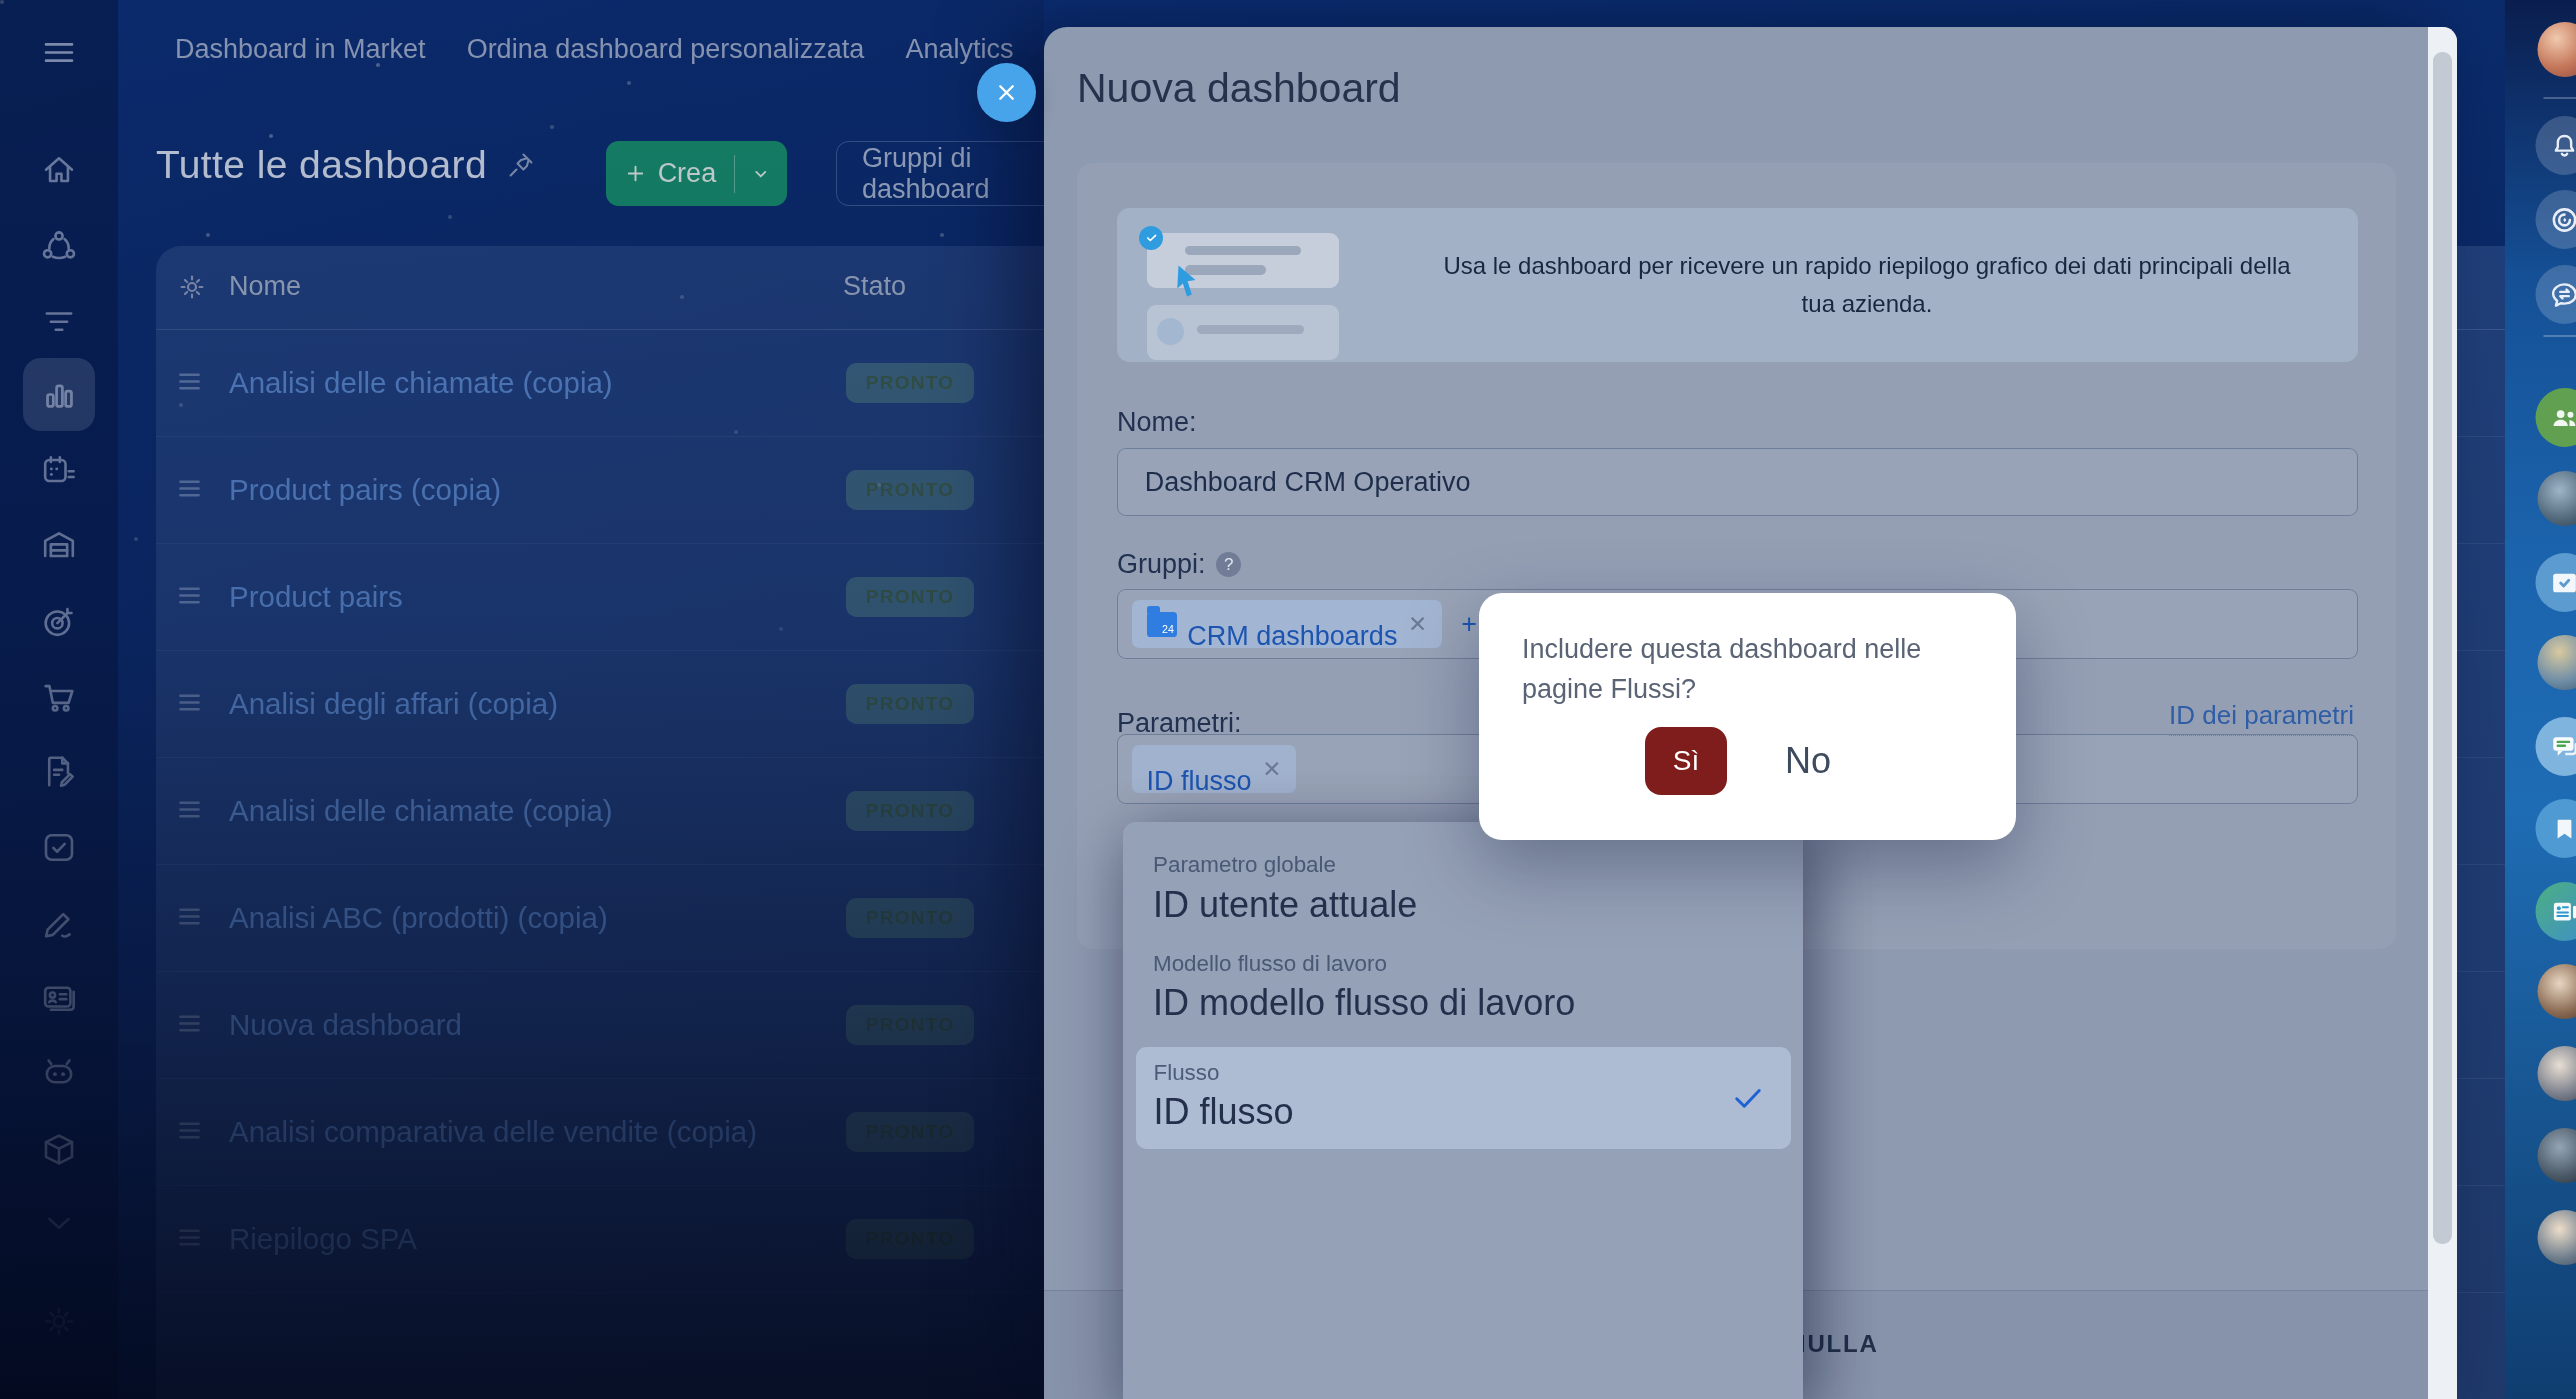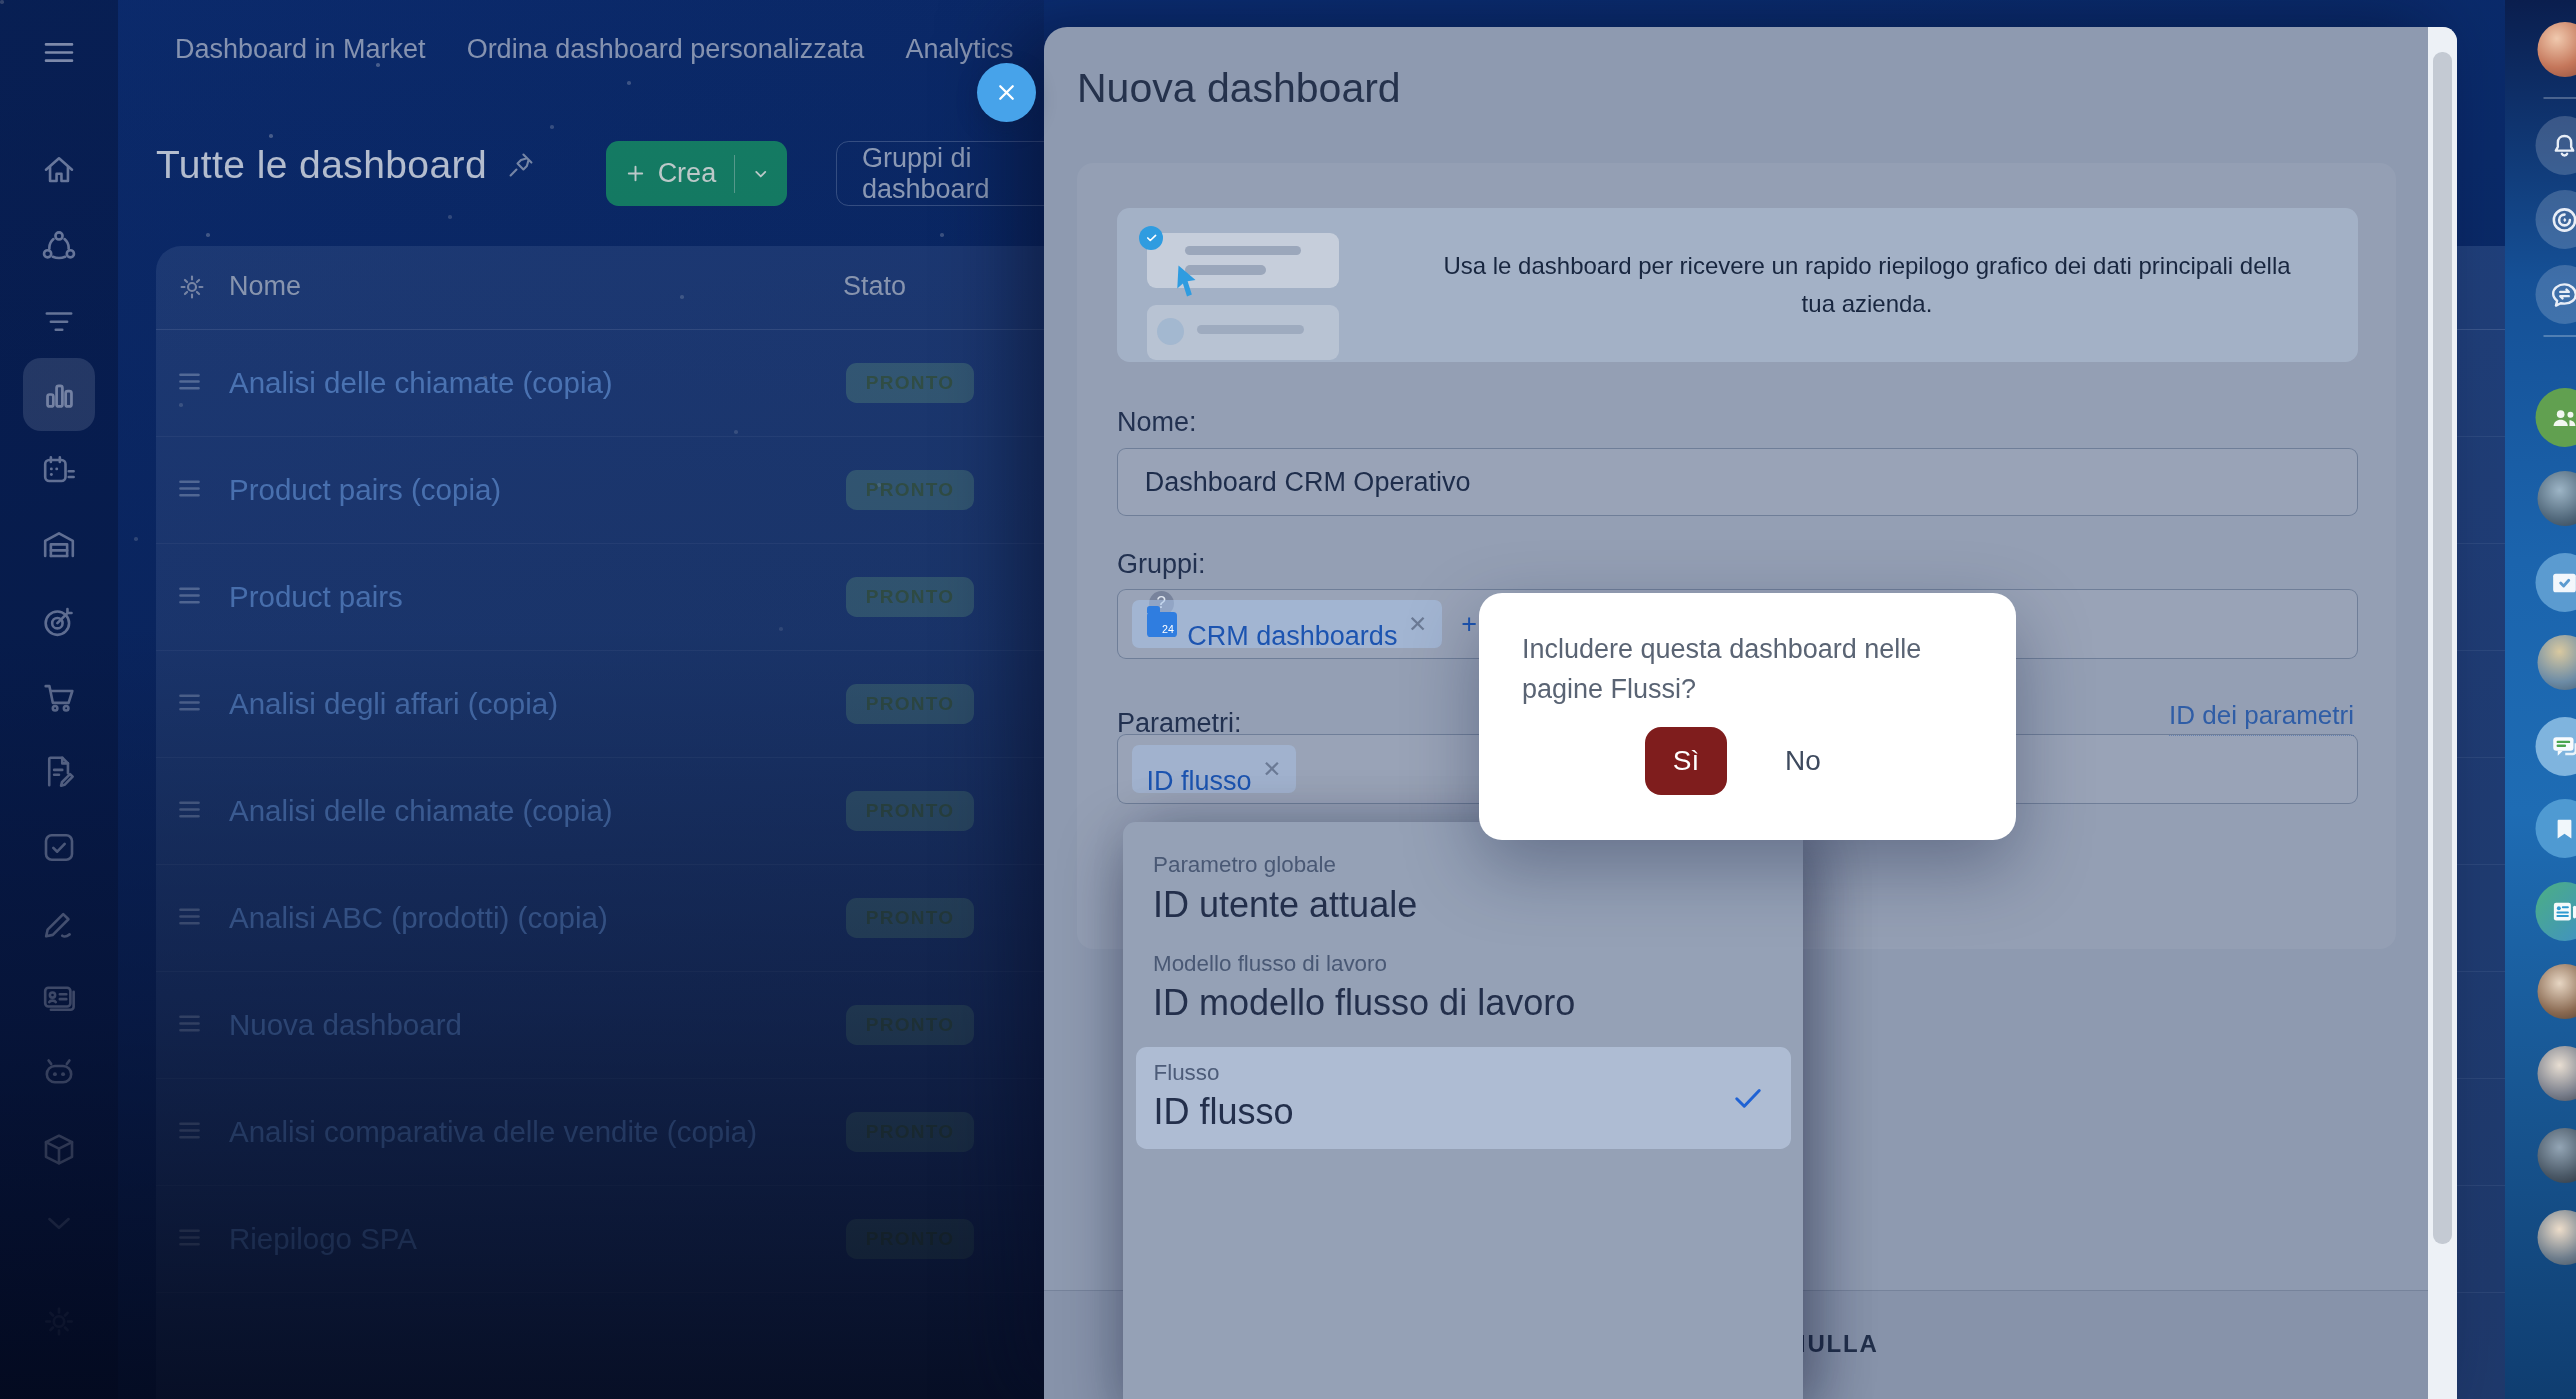--- a/index.html
+++ b/index.html
@@ -116,21 +116,21 @@
   .dd-item.selected .check{display:block;}
 
   
   .dialog{left:1479px;top:593px;width:537px;height:247px;border-radius:23px;background:#ffffff;
     z-index:60;box-shadow:0 27px 72px rgba(15,25,60,.35);}
   .dialog .msg{position:absolute;left:43px;top:36px;width:448px;font-size:27px;line-height:40px;
     color:#5a6474;white-space:pre-line;}
   .btn-yes{position:absolute;left:166px;top:134px;width:82px;height:68px;border-radius:16px;
     background:#7f1d1d;color:#fff;font-size:28px;display:flex;align-items:center;justify-content:center;cursor:pointer;}
   .btn-no{position:absolute;left:288px;top:134px;height:68px;padding:0 18px;display:flex;
-    align-items:center;font-size:28px;color:#3e4a5e;cursor:pointer;}
+    align-items:center;font-size:36px;color:#3e4a5e;cursor:pointer;}
 
   
   .closebtn{left:977px;top:63px;width:59px;height:59px;border-radius:50%;background:#47a3ea;
     z-index:70;display:flex;align-items:center;justify-content:center;cursor:pointer;
     box-shadow:0 7.2px 19.7px rgba(10,30,70,.35);}
 
   
   .rrail{right:0;top:0;width:119px;height:100%;z-index:30;
     background:linear-gradient(180deg,#0a1e4e 0%,#0e2f68 7%,#155096 20%,#1b64ad 40%,
       #1e6cb4 58%,#17548f 80%,#0f3d70 100%);}
@@ -436,21 +436,21 @@
 tua azienda.</p>
     </div>
 
     <label class="flabel" style="top:380px;">
       <span>Nome:</span>
     </label>
     <div class="finput nome">
       <span class="inputtext">Dashboard CRM Operativo</span>
     </div>
 
-    <label class="flabel" style="top:522px;flex-direction:column;">
+    <label class="flabel" style="top:522px;">
       <span>Gruppi:</span>
       <span class="help">?</span>
     </label>
     <div class="finput gruppi">
       <span class="chip">
         <span class="folder">
             <span class="fb">24</span>
           </span>
         <span class="ctext">CRM dashboards</span>
         <span class="x">✕</span>

